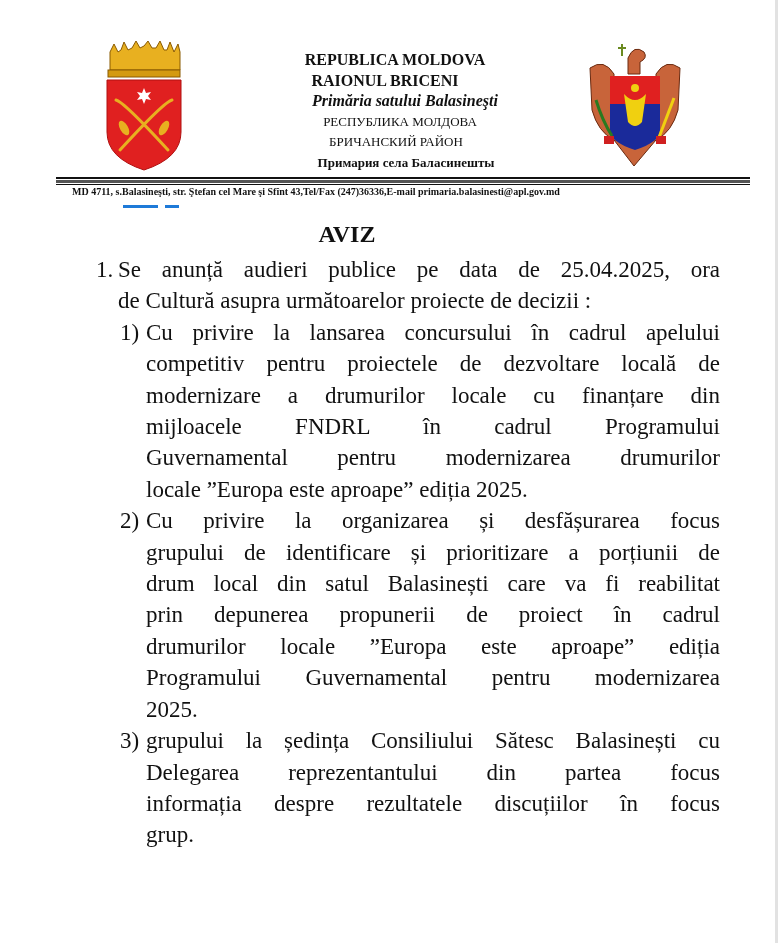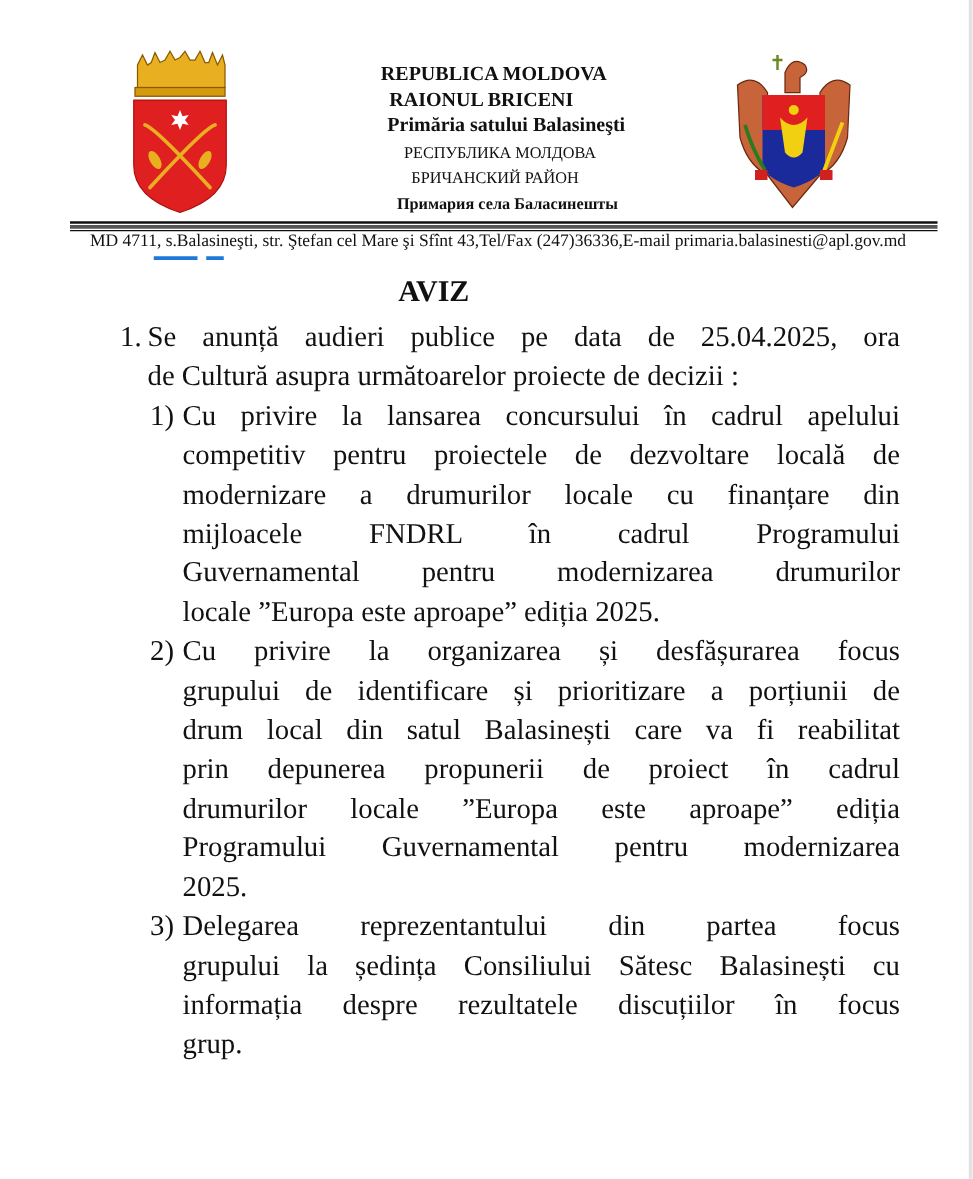--- a/index.html
+++ b/index.html
@@ -9,29 +9,29 @@
   }
   .right-edge { position: absolute; top: 0; right: 0; width: 3px; height: 943px; background: #e2e2e2; }
   .emblem-left { position: absolute; left: 104px; top: 40px; width: 80px; height: 132px; }
   .emblem-right { position: absolute; left: 584px; top: 40px; width: 102px; height: 128px; }
   .header-text { position: absolute; left: 270px; top: 34px; width: 260px; text-align: center; margin-top: 16px; }
   .header-text div { line-height: 20.5px; white-space: nowrap; }
   .h-bold { font-weight: bold; font-size: 16px; }
   .h-reg { font-size: 13px; }
   .h1 { margin-left: -10px; }
   .h2 { margin-left: -30px; }
-  .h3 { margin-left: 10px; }
+  .h3 { margin-left: 10px; font-style: italic; }
   .h4 { margin-left: 0; }
   .h5 { margin-left: -8px; }
   .h6 { margin-left: 12px; font-weight: bold; }
   .rule { position: absolute; left: 56px; width: 694px; background: #111; }
   .rule.r1 { top: 177px; height: 2px; }
   .rule.r2 { top: 180px; height: 3px; background: #555; }
   .rule.r3 { top: 184px; height: 1px; }
-  .address { position: absolute; left: 72px; top: 186px; font-size: 14px; white-space: nowrap; }
+  .address { position: absolute; left: 72px; top: 186px; font-size: 10px; white-space: nowrap; font-weight: bold; }
   .blue-mark { position: absolute; top: 205px; height: 3px; background: #1e7ad8; }
   .bm1 { left: 123px; width: 35px; }
   .bm2 { left: 165px; width: 14px; }
   .title { position: absolute; left: 0; width: 694px; top: 221px; text-align: center; font-weight: bold; font-size: 24px; }
   .body { position: absolute; left: 96px; top: 254px; width: 624px; font-size: 23px; line-height: 31.4px; }
   .item1 { display: flex; }
   .item1 .num { width: 22px; flex: none; }
   .item1 .text { flex: 1; text-align: justify; }
   .sub { margin-left: 24px; }
   .subitem { display: flex; }
@@ -128,20 +128,20 @@
         <span class="line">drum local din satul Balasinești care va fi reabilitat</span>
         <span class="line">prin depunerea propunerii de proiect în cadrul</span>
         <span class="line">drumurilor locale ”Europa este aproape” ediția</span>
         <span class="line">Programului Guvernamental pentru modernizarea</span>
         <span class="line last">2025.</span>
       </span>
     </div>
     <div class="subitem">
       <span class="num">3)</span>
       <span class="text lines">
+        <span class="line">grupului la ședința Consiliului Sătesc Balasinești cu</span>
         <span class="line">Delegarea reprezentantului din partea focus</span>
-        <span class="line">grupului la ședința Consiliului Sătesc Balasinești cu</span>
         <span class="line">informația despre rezultatele discuțiilor în focus</span>
         <span class="line last">grup.</span>
       </span>
     </div>
   </div>
 </div>
 
 </body></html>

